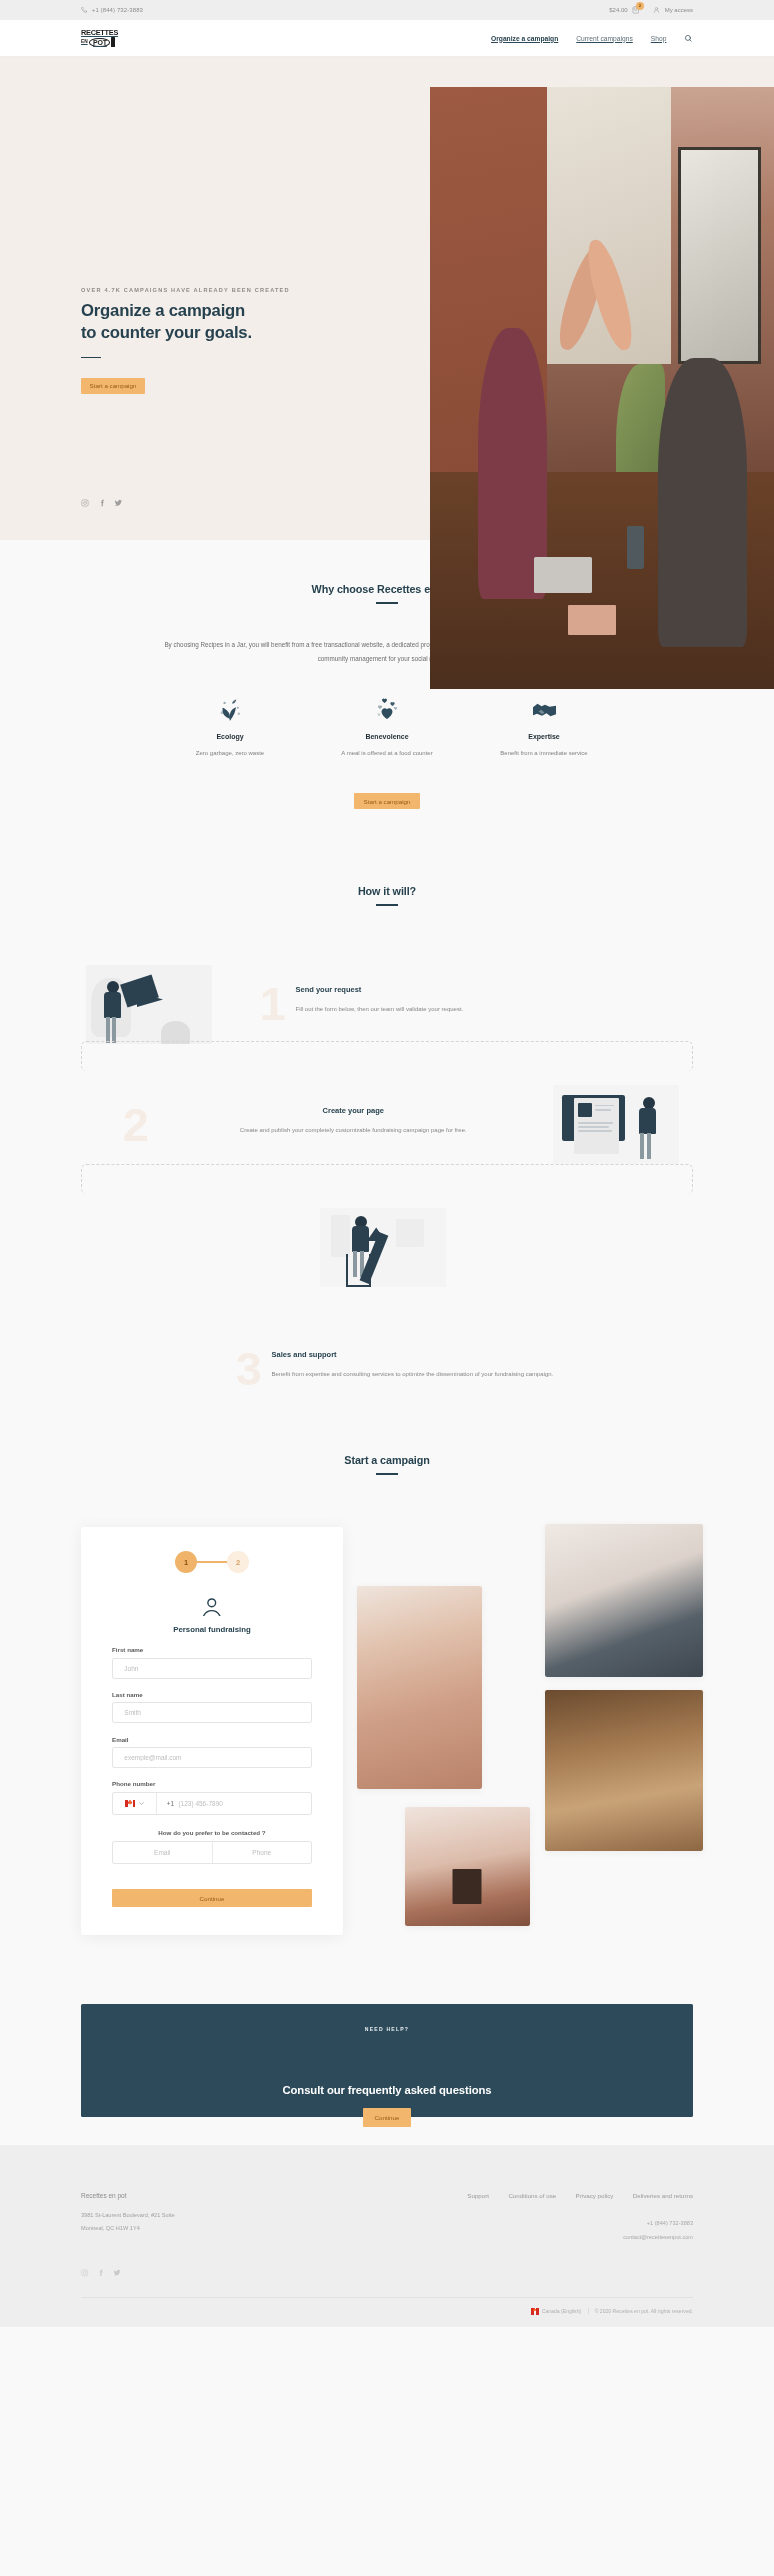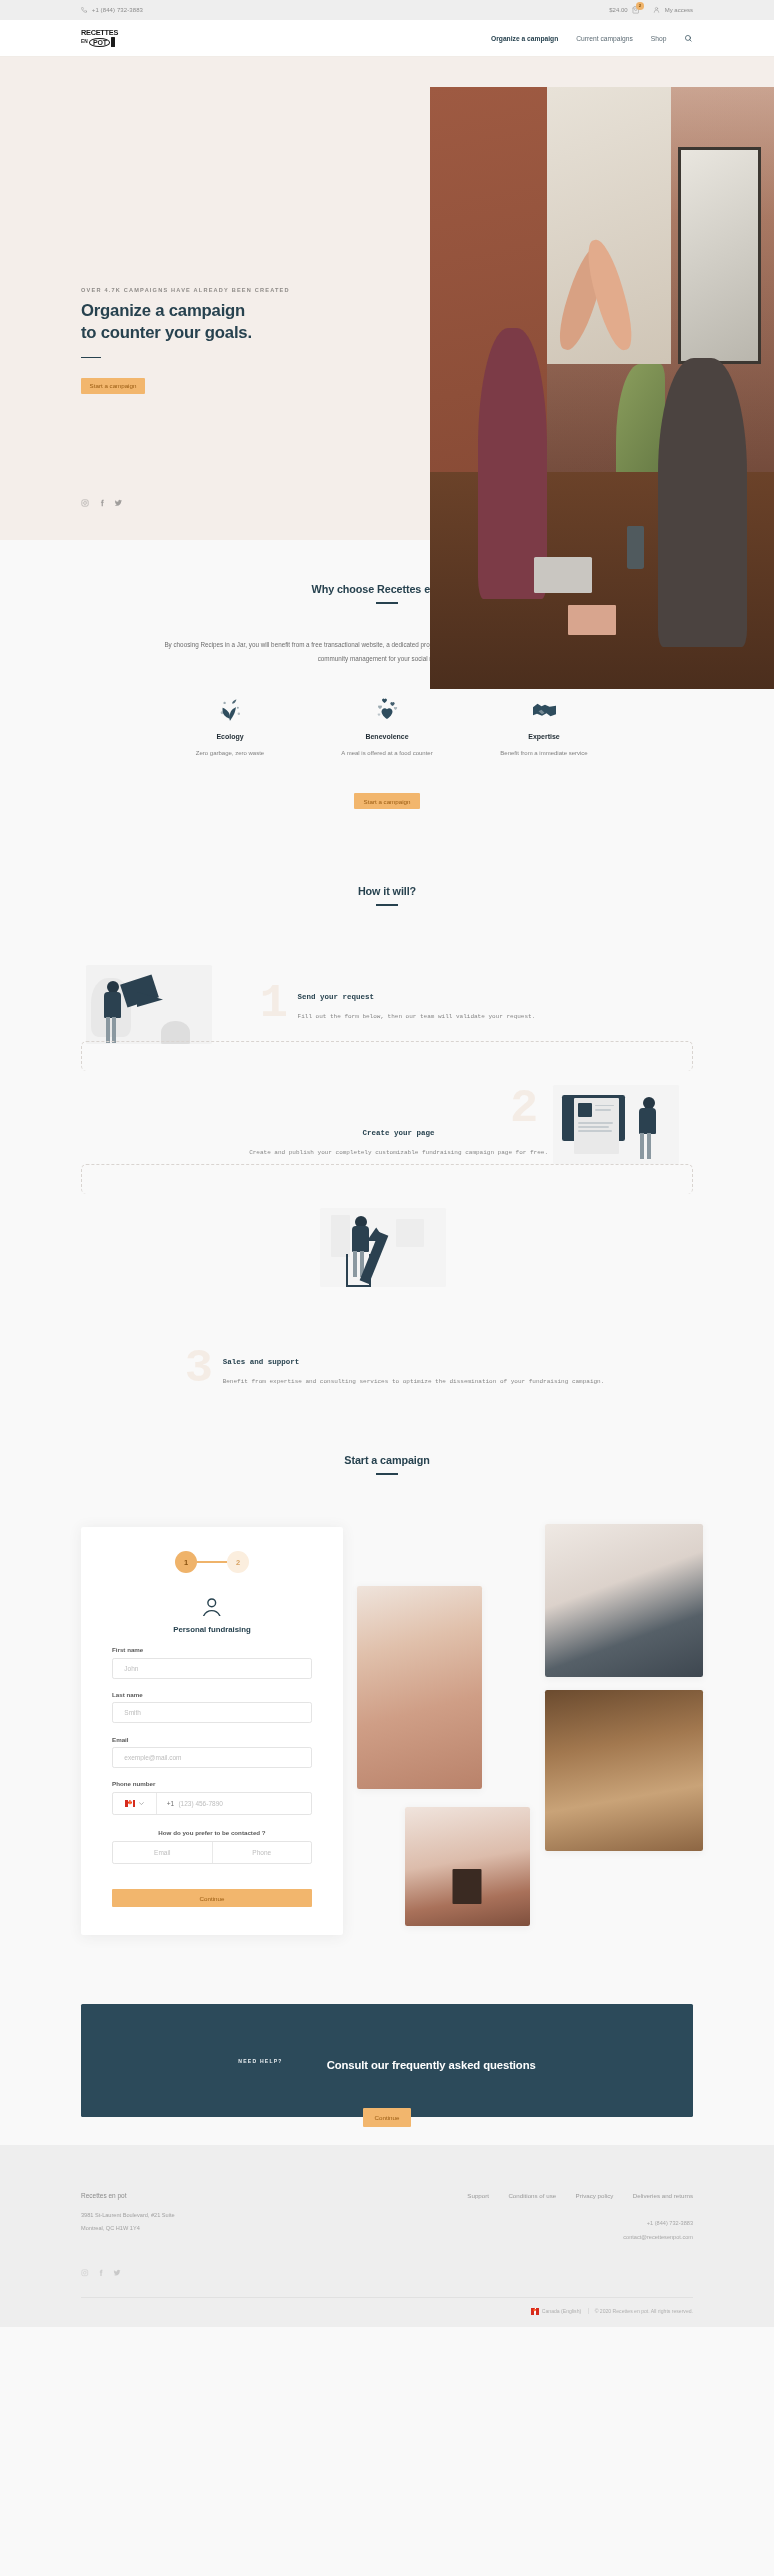--- a/index.html
+++ b/index.html
@@ -25,21 +25,21 @@
     position:absolute; right:-4.3px; top:-3.8px; width:7.5px; height:7.5px; border-radius:50%;
     background:#efb36a; color:#7a4e10; font-size:4.3px; display:flex;
     align-items:center; justify-content:center; font-weight:bold;
   }
   .access-group { display:flex; align-items:center; gap:4.3px; }
   svg { display:block; }
 
   
   .nav {
     height:37px; background:#ffffff; display:flex; align-items:center;
-    padding:16px 81px; border-bottom:0.5px solid #f1ece7;
+    padding:16px 81px; border-bottom:0.5px solid #f1ece7;text-decoration:underline;
   }
   .logo { display:flex; flex-direction:column; line-height:1; }
   .logo-l1 {
     font-family:"Liberation Sans", sans-serif; font-weight:bold; font-size:8px;
     letter-spacing:-0.3px; color:#1c1c1c; transform:scaleX(.92);
     transform-origin:left;
   }
   .logo-l2 { display:flex; align-items:center; gap:1.6px; margin-top:0.5px; }
   .logo-en { font-size:4.8px; font-weight:bold; color:#1c1c1c; }
   .logo-pot {
@@ -127,31 +127,31 @@
   .feat-icon { height:25px; display:flex; align-items:flex-end; justify-content:center; }
   .feat-name { margin-top:12px; font-size:7px; font-weight:bold; color:#1f2b33; }
   .feat-desc { margin-top:7px; font-size:6px; color:#828282; line-height:2.1; }
   .why-btn { display:block; margin:34px auto 0; padding:0 9.7px; height:16px; }
 
   
   .how { background:#f9f9f9; padding-top:38px; padding-bottom:32px; }
   .steps { margin-top:56px; position:relative; }
   .step { display:flex; align-items:center; position:relative; min-height:85px; }
   .step-art { width:145px; height:85px; position:relative; flex:0 0 145px; }
-  .step-body { flex:1; display:flex; align-items:flex-end;font-family:Liberation Mono, monospace; }
+  .step-body { flex:1; display:flex; align-items:flex-start; }
   .step-num {
     font-size:47px; font-weight:bold; color:#f4ece5; line-height:.82;
     flex:0 0 auto; padding:0 9.7px;
   }
   .step-text { flex:1; }
   .step-h { font-size:7.5px; font-weight:bold; color:#27424f; }
   .step-p { margin-top:9.1px; font-size:6px; color:#878787; line-height:2.2; }
   .step1 .step-body { padding-left:24px; }
   .step2 { justify-content:flex-start; }
-  .step2 .step-body { flex-direction:column; text-align:center; }
+  .step2 .step-body { text-align:center; }
   .step2 .step-text { text-align:center; }
   .step3 .step-body { padding-left:5.4px; }
   .dash {
     position:absolute; left:115px; right:105px; height:38px;
     border-top:0.5px dashed #d9d4d0; border-left:0.5px dashed #d9d4d0;
     border-right:0.5px dashed #d9d4d0; border-radius:5.4px;
   }
   
   .ill { position:absolute; inset:0; }
   .ill-bg { position:absolute; left:5.4px; top:3.2px; width:126px; height:79px;
@@ -229,21 +229,21 @@
     background:linear-gradient(170deg,#6b4b2f 0%,#a2784f 35%,#c9a378 65%,#8d6643 100%); }
   .ph-jar { left:67px; top:280px; width:125px; height:119px;
     background:linear-gradient(170deg,#f0e4dd 0%,#dcbcab 45%,#a9715a 75%,#7e4f3d 100%); }
   .ph-lbl { position:absolute; left:50%; top:52%; transform:translateX(-50%);
     width:29px; height:35px; background:#3a2a22; border-radius:1.1px; }
 
   
   .faq-sec { background:#f9f9f9; padding:30px 81px 0; }
   .faq {
     background:#2c4a5a; border-radius:1.6px; height:113px; display:flex;
-    flex-direction:row; align-items:center; justify-content:center; position:relative;gap:44px;
+    flex-direction:column; align-items:center; justify-content:center; position:relative;gap:44px;
   }
   .faq-eyebrow { font-size:5.1px; letter-spacing:1.2px; color:#e9eef1; font-weight:bold; }
   .faq-title { font-size:11.3px; font-weight:bold; color:#ffffff; margin-top:8.6px; letter-spacing:-0.1px; }
   .faq-btn { position:absolute; bottom:-9.7px; padding:0 12px; height:19px; font-size:6.2px; }
 
   
   .footer { background:#eeeeee; padding:47px 81px 0; margin-top:28px; }
   .f-top { display:flex; }
   .f-brand { width:215px; }
   .f-name { font-size:6.5px; color:#8b8b8b; }

